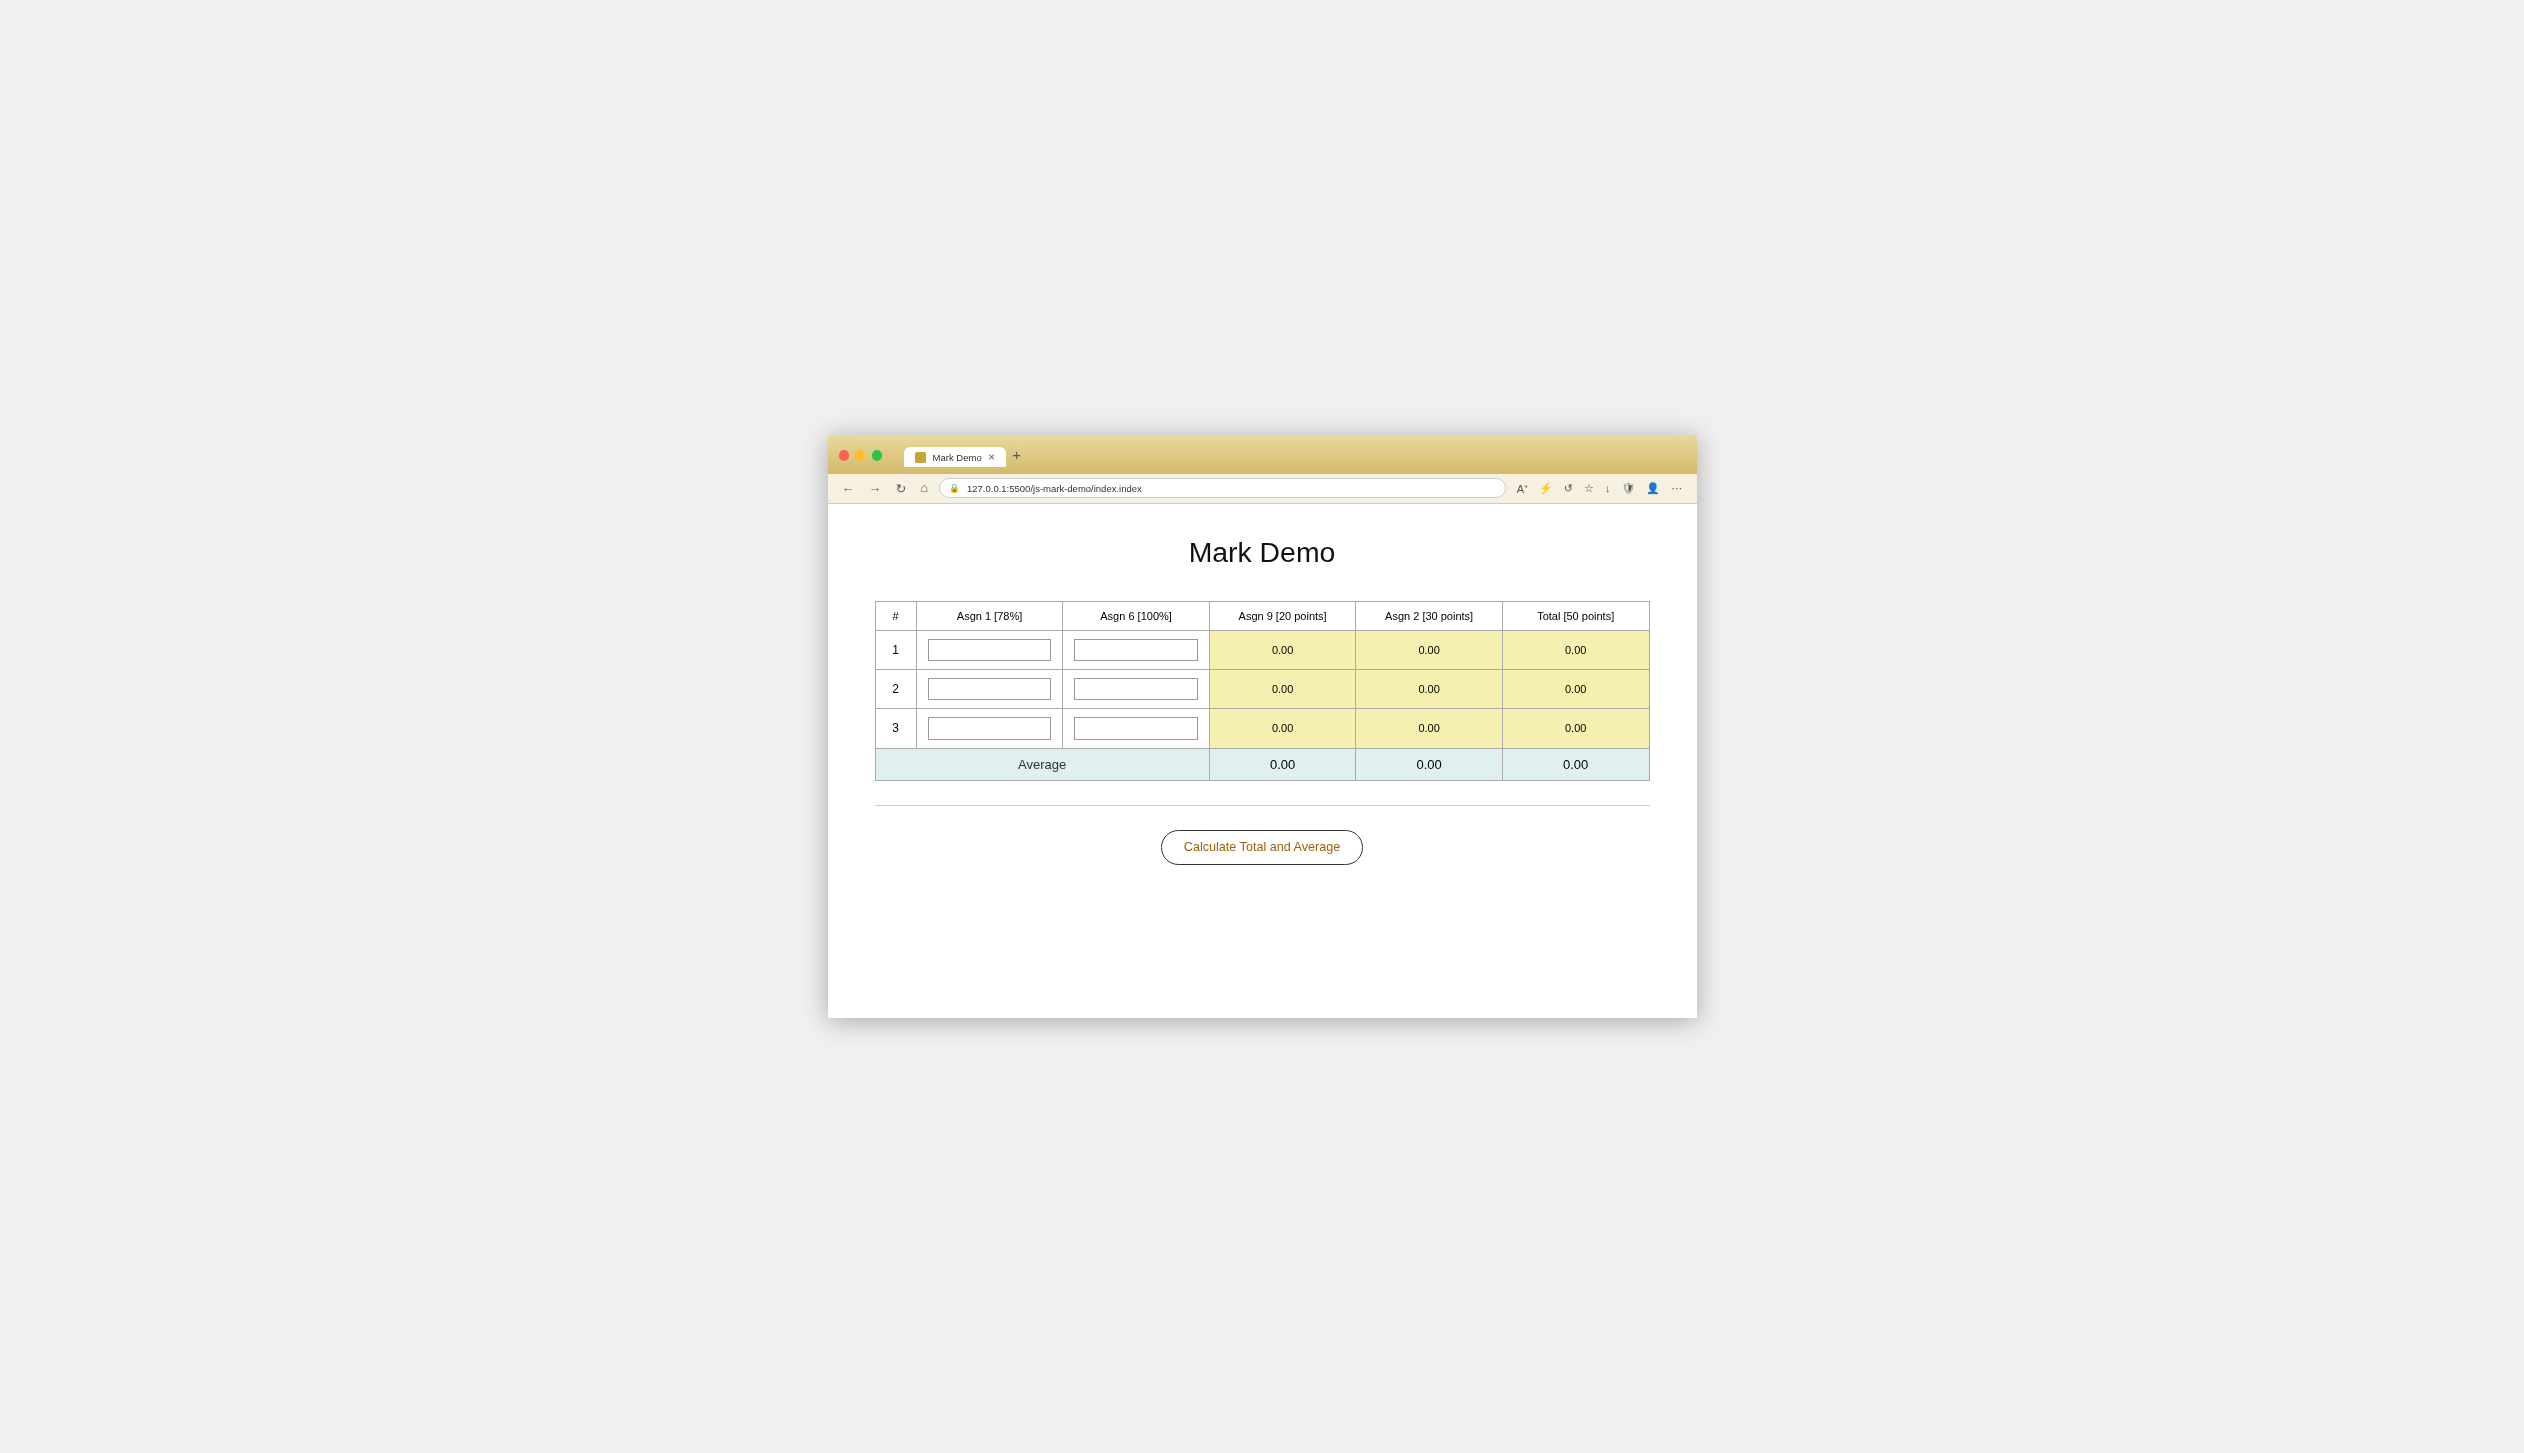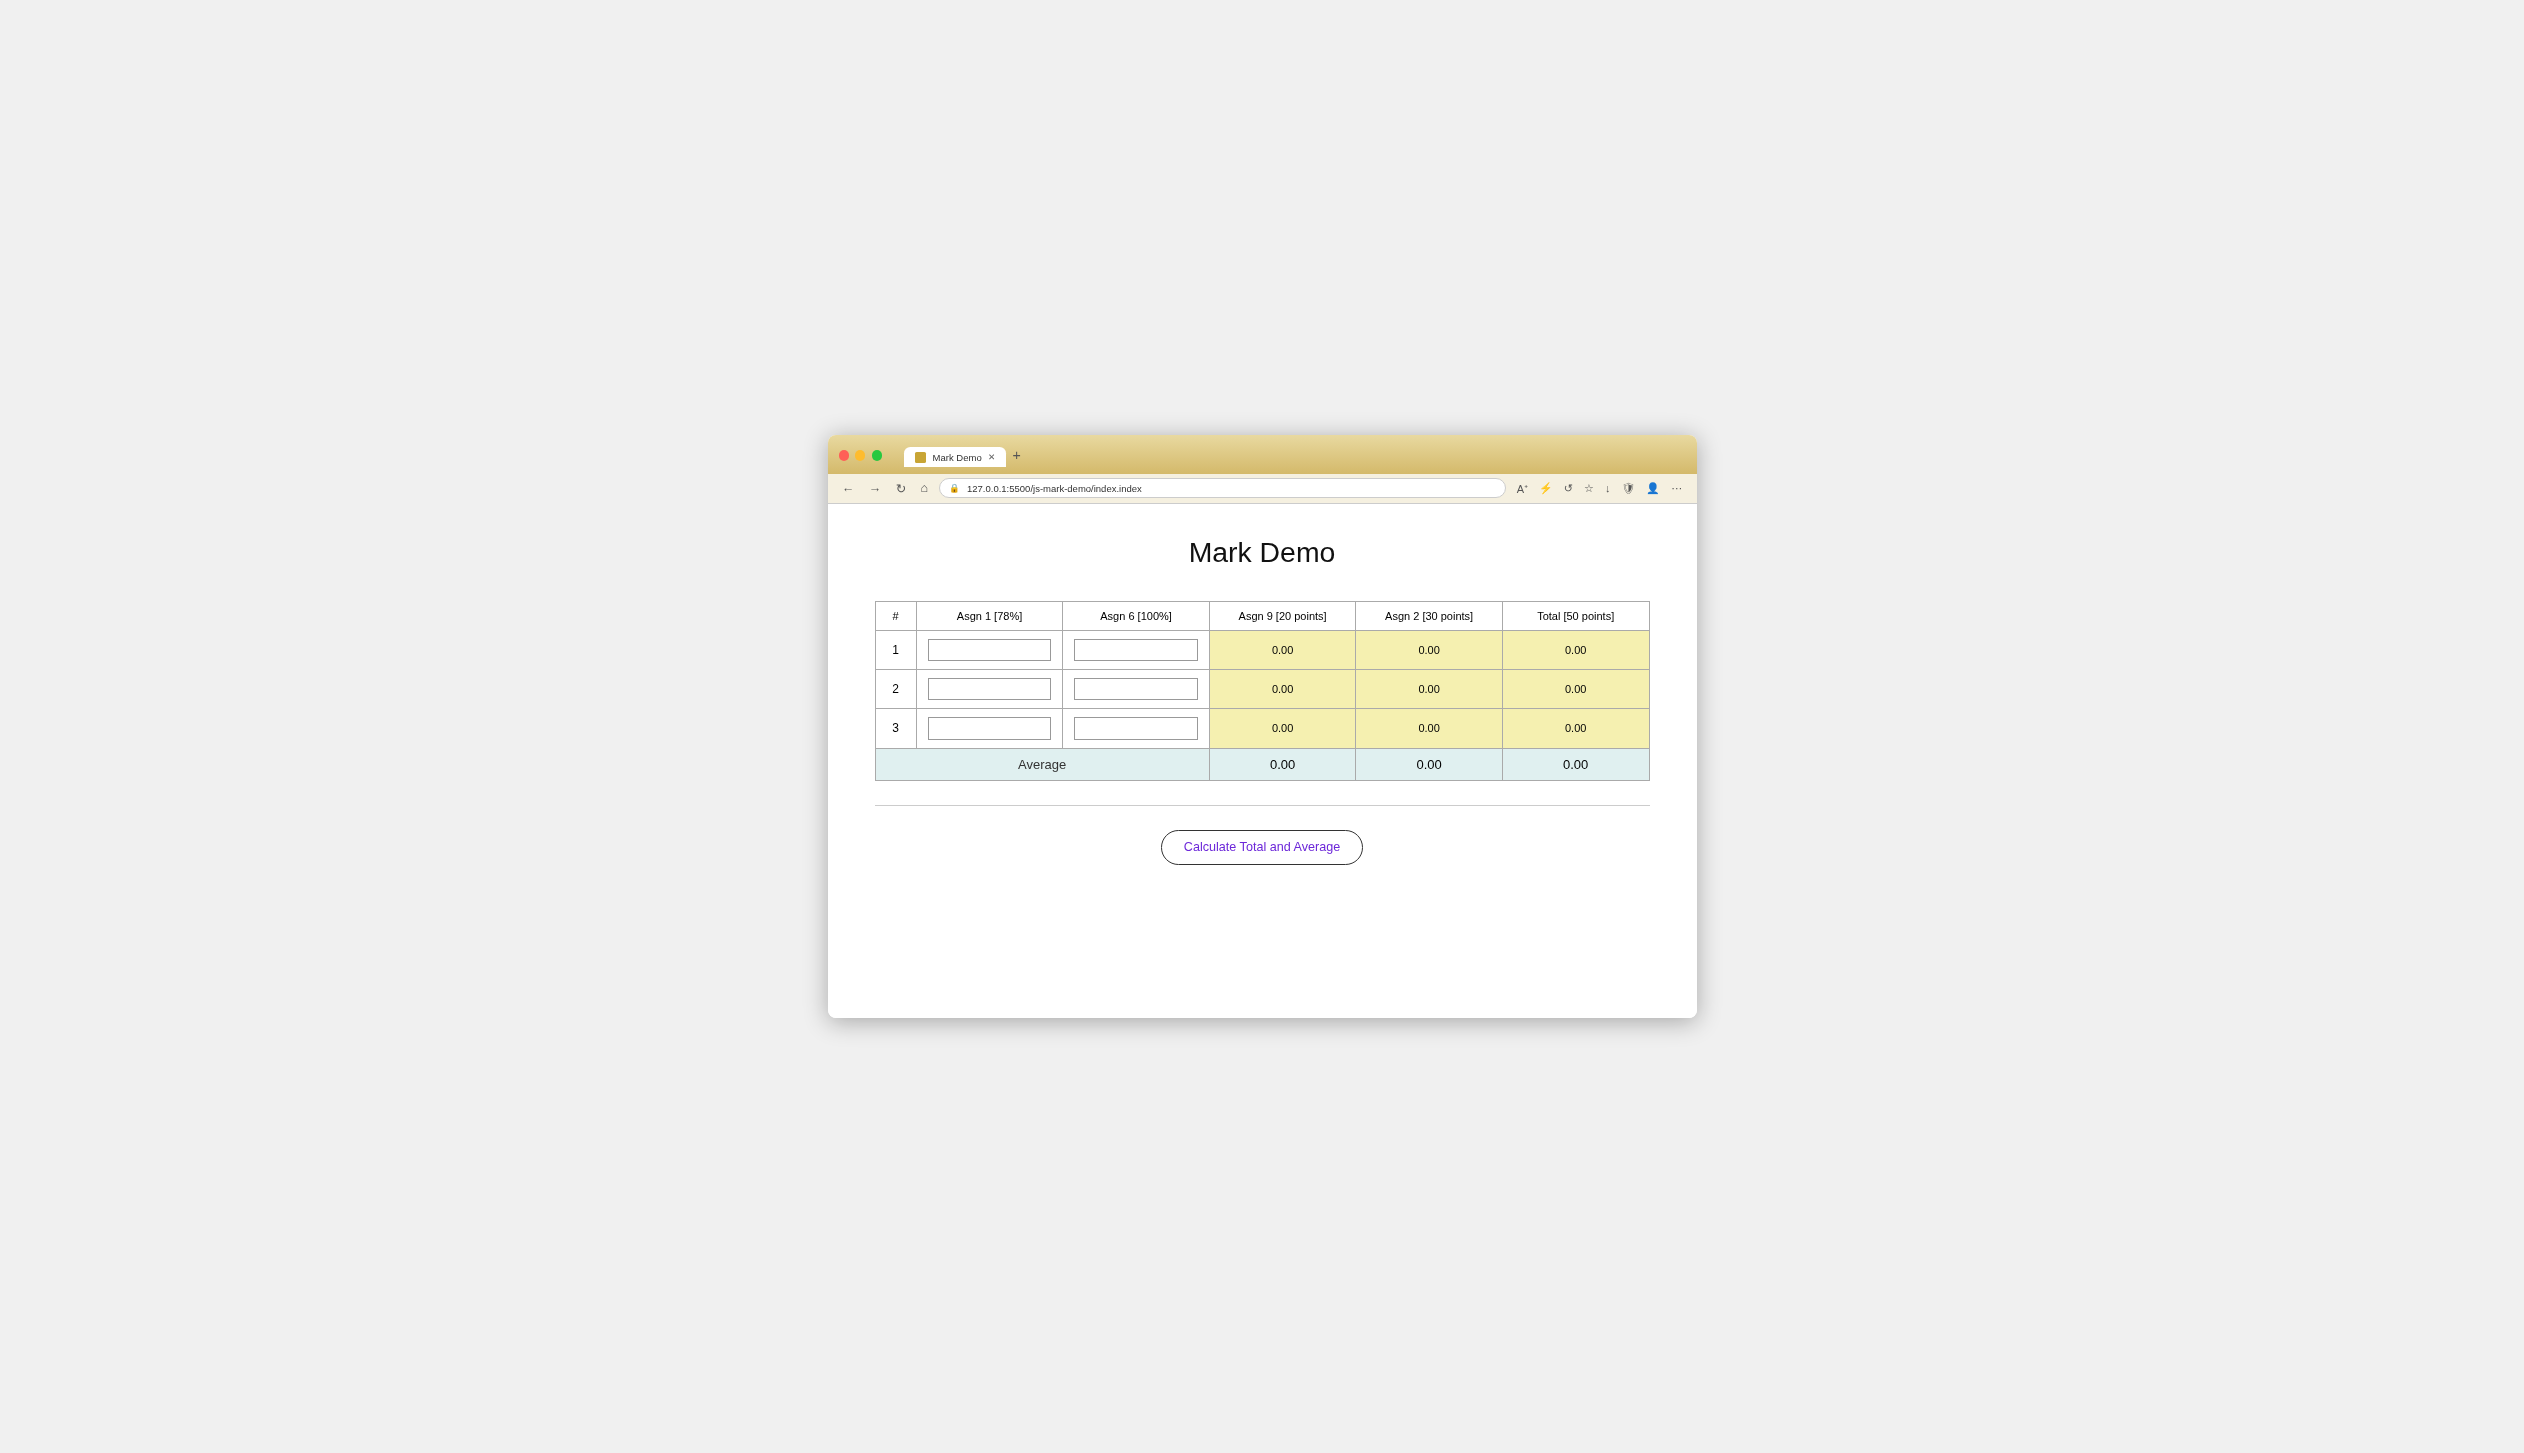--- a/index.html
+++ b/index.html
@@ -13,21 +13,21 @@
       background: #f0f0f0;
       display: flex;
       justify-content: center;
       align-items: center;
       min-height: 100vh;
     }
 
     .browser-window {
       width: 869px;
       background: #fff;
-      border-radius: 8px;
+      border-radius: 0;
       box-shadow: 0 3.2px 24px rgba(0,0,0,0.3);
       overflow: hidden;
     }
 
     .browser-titlebar {
       background: linear-gradient(to bottom, #e8d9a0, #d4b96a);
       padding: 8px 11px 0 11px;
       display: flex;
       flex-direction: column;
     }
@@ -232,21 +232,21 @@
       margin-top: 8px;
     }
 
     .calc-btn {
       border: 1.6px solid #333;
       background: #fff;
       border-radius: 17.4px;
       padding: 9.5px 22px;
       font-size: 12.6px;
       cursor: pointer;
-      color: #6d28d9;
+      color: #a16207;
     }
   </style>
 </head>
 <body>
 
 <div class="browser-window">
 
   <div class="browser-titlebar">
     <div class="browser-controls">
       <span class="traffic-light traffic-close"></span>

